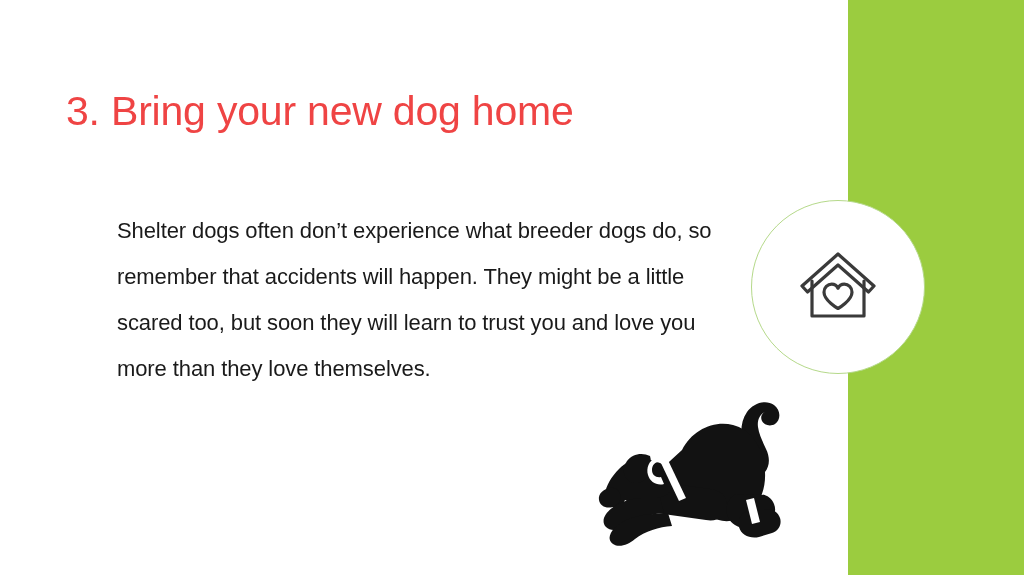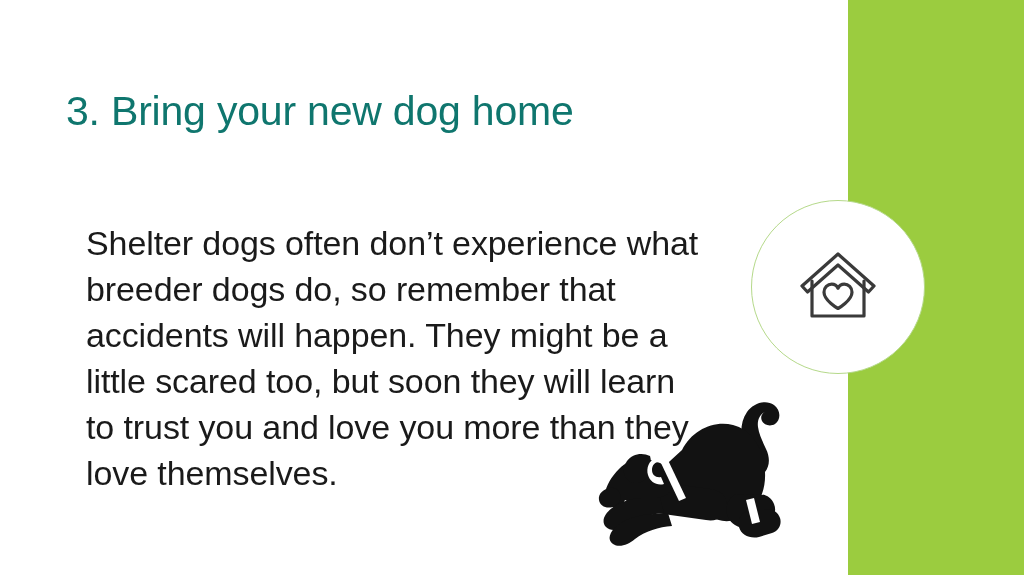--- a/index.html
+++ b/index.html
@@ -30,30 +30,30 @@
   
   .slide-title {
     position: absolute;
     left: 66px;
     top: 62px;
     width: 720px;
     font-size: 41px;
     font-weight: 400;
     line-height: 1.12;
     letter-spacing: -0.2px;
-    color: #0f766e;
+    color: #ef4444;
     white-space: nowrap;
   }
   
   .body-text {
     position: absolute;
-    left: 86px;
+    left: 117px;
     top: 186px;
     width: 625px;
-    font-size: 34px;
+    font-size: 22px;
     font-weight: 400;
     line-height: 46px;
     letter-spacing: -0.1px;
     color: #1a1a1a;
   }
   
   .icon-badge {
     position: absolute;
     left: 751px;
     top: 200px;

